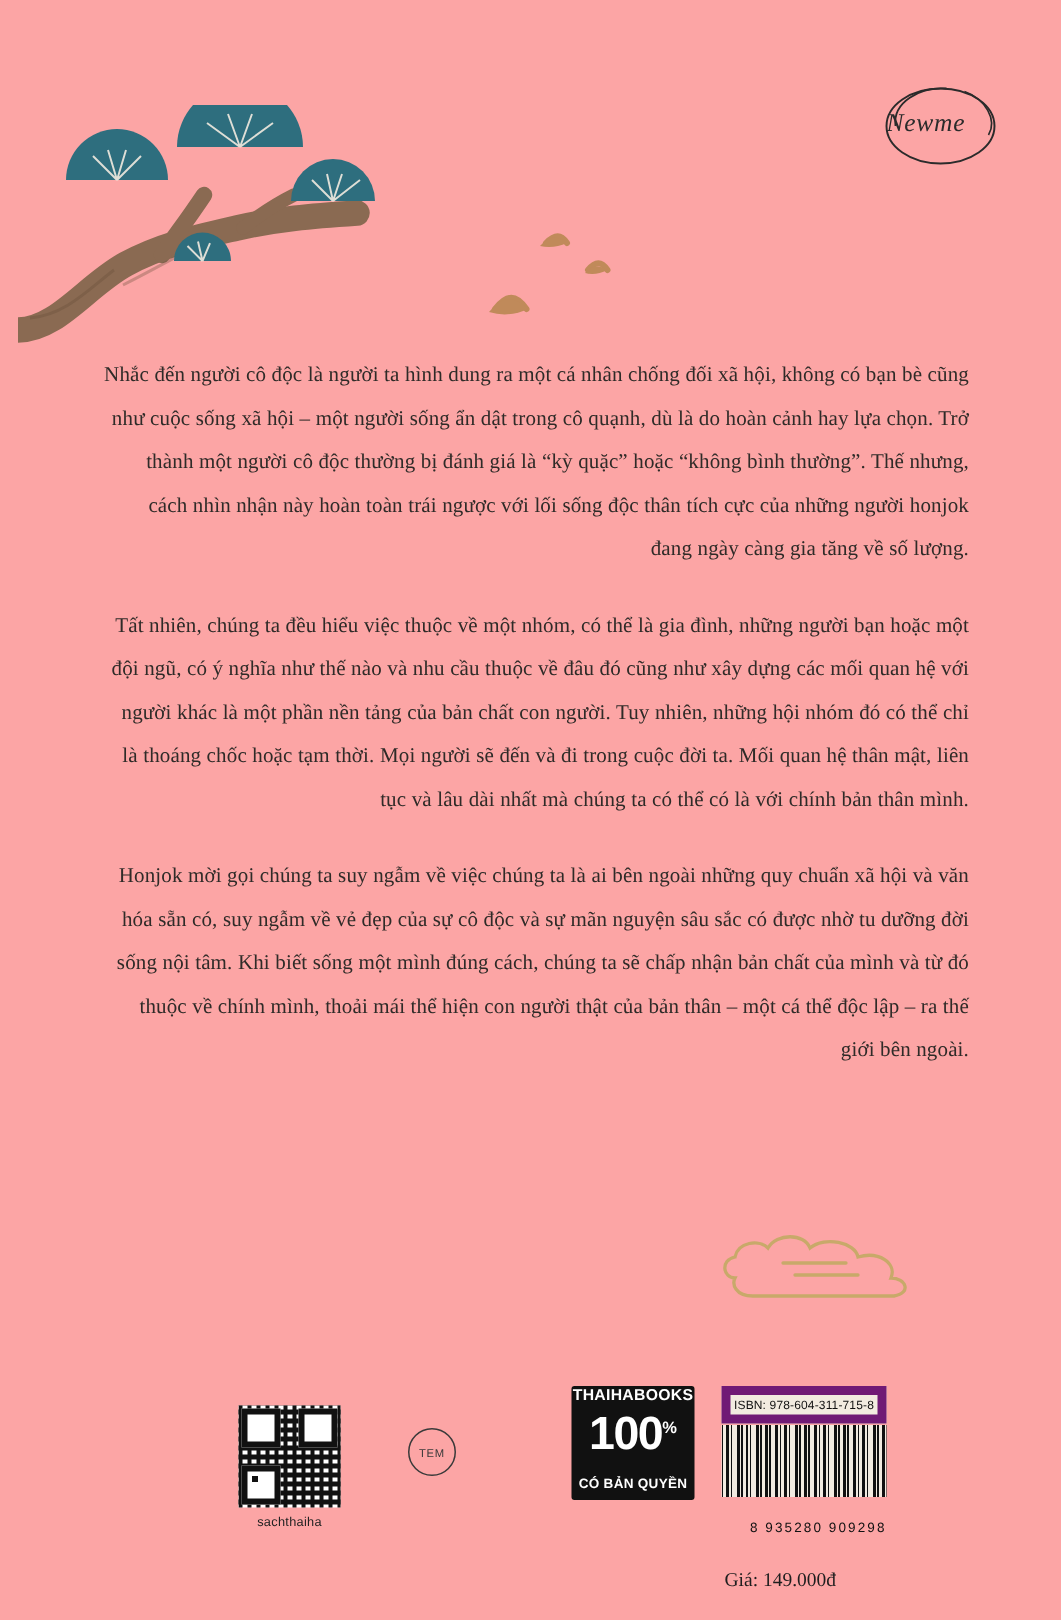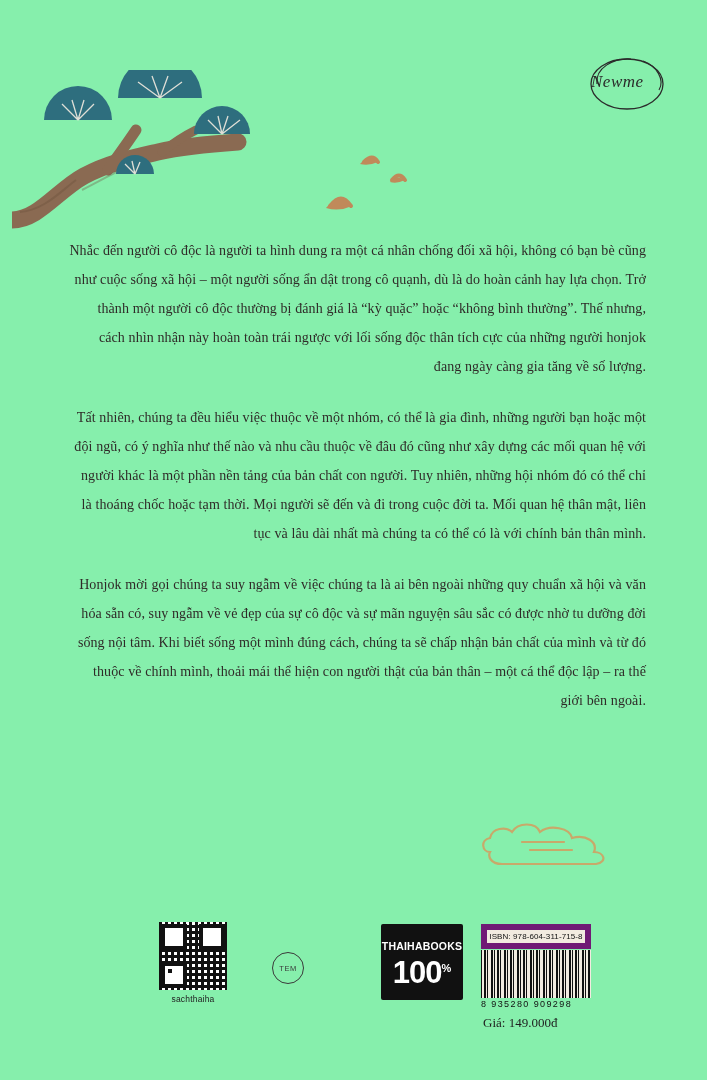--- a/index.html
+++ b/index.html
@@ -10,21 +10,21 @@
     width: 707px;
     height: 1080px;
     background: #f3ece1;
     font-family: "Liberation Sans", sans-serif;
     overflow: hidden;
   }
   .page {
     position: relative;
     width: 707px;
     height: 1080px;
-    background: #86efac;
+    background: #fca5a5;
     box-sizing: border-box;
   }
 
   
   .logo {
     position: absolute;
     top: 50px;
     right: 32px;
     width: 96px;
     height: 70px;
@@ -92,21 +92,21 @@
     left: 0;
     top: 912px;
     width: 707px;
     height: 130px;
   }
 
   
   .qr-block {
     position: absolute;
     left: 157px;
-    top: 10px;
+    top: 25px;
     width: 72px;
     text-align: center;
   }
   .qr {
     width: 68px;
     height: 68px;
     margin: 0 auto;
     background-color: #fff;
     background-image:
       repeating-linear-gradient(90deg, #111 0 3px, transparent 3px 6px),
@@ -177,21 +177,21 @@
     color: #fff;
     border-radius: 2px;
     overflow: hidden;
   }
   .badge-top {
     text-align: center;
     font-family: "Liberation Sans", sans-serif;
     font-size: 10.5px;
     font-weight: bold;
     letter-spacing: .2px;
-    padding-top: 16px;
+    padding-top: 0;
   }
   .badge-num {
     text-align: center;
     font-family: "Liberation Sans", sans-serif;
     font-weight: bold;
     font-size: 31px;
     line-height: 32px;
     letter-spacing: -1px;
     position: relative;
   }
@@ -234,28 +234,28 @@
       #111 3px 5px, transparent 5px 6px,
       #111 6px 7px, transparent 7px 10px,
       #111 10px 12px, transparent 12px 13px);
     background-color: #f2ebe0;
   }
   .barcode-digits {
     font-family: "Liberation Sans", sans-serif;
     font-size: 9px;
     letter-spacing: 1.4px;
     color: #111;
-    text-align: left;
-    margin-top: 1px;
+    text-align: right;
+    margin-top: 15px;
   }
   .price {
     font-family: "Liberation Serif", serif;
     font-size: 13px;
     color: #1e1e1e;
-    margin-top: 6px;
+    margin-top: 22px;
     text-align: left;
     padding-left: 2px;
   }
 </style>
 </head>
 <body>
 
 <div class="page">
 
   <div class="logo">

